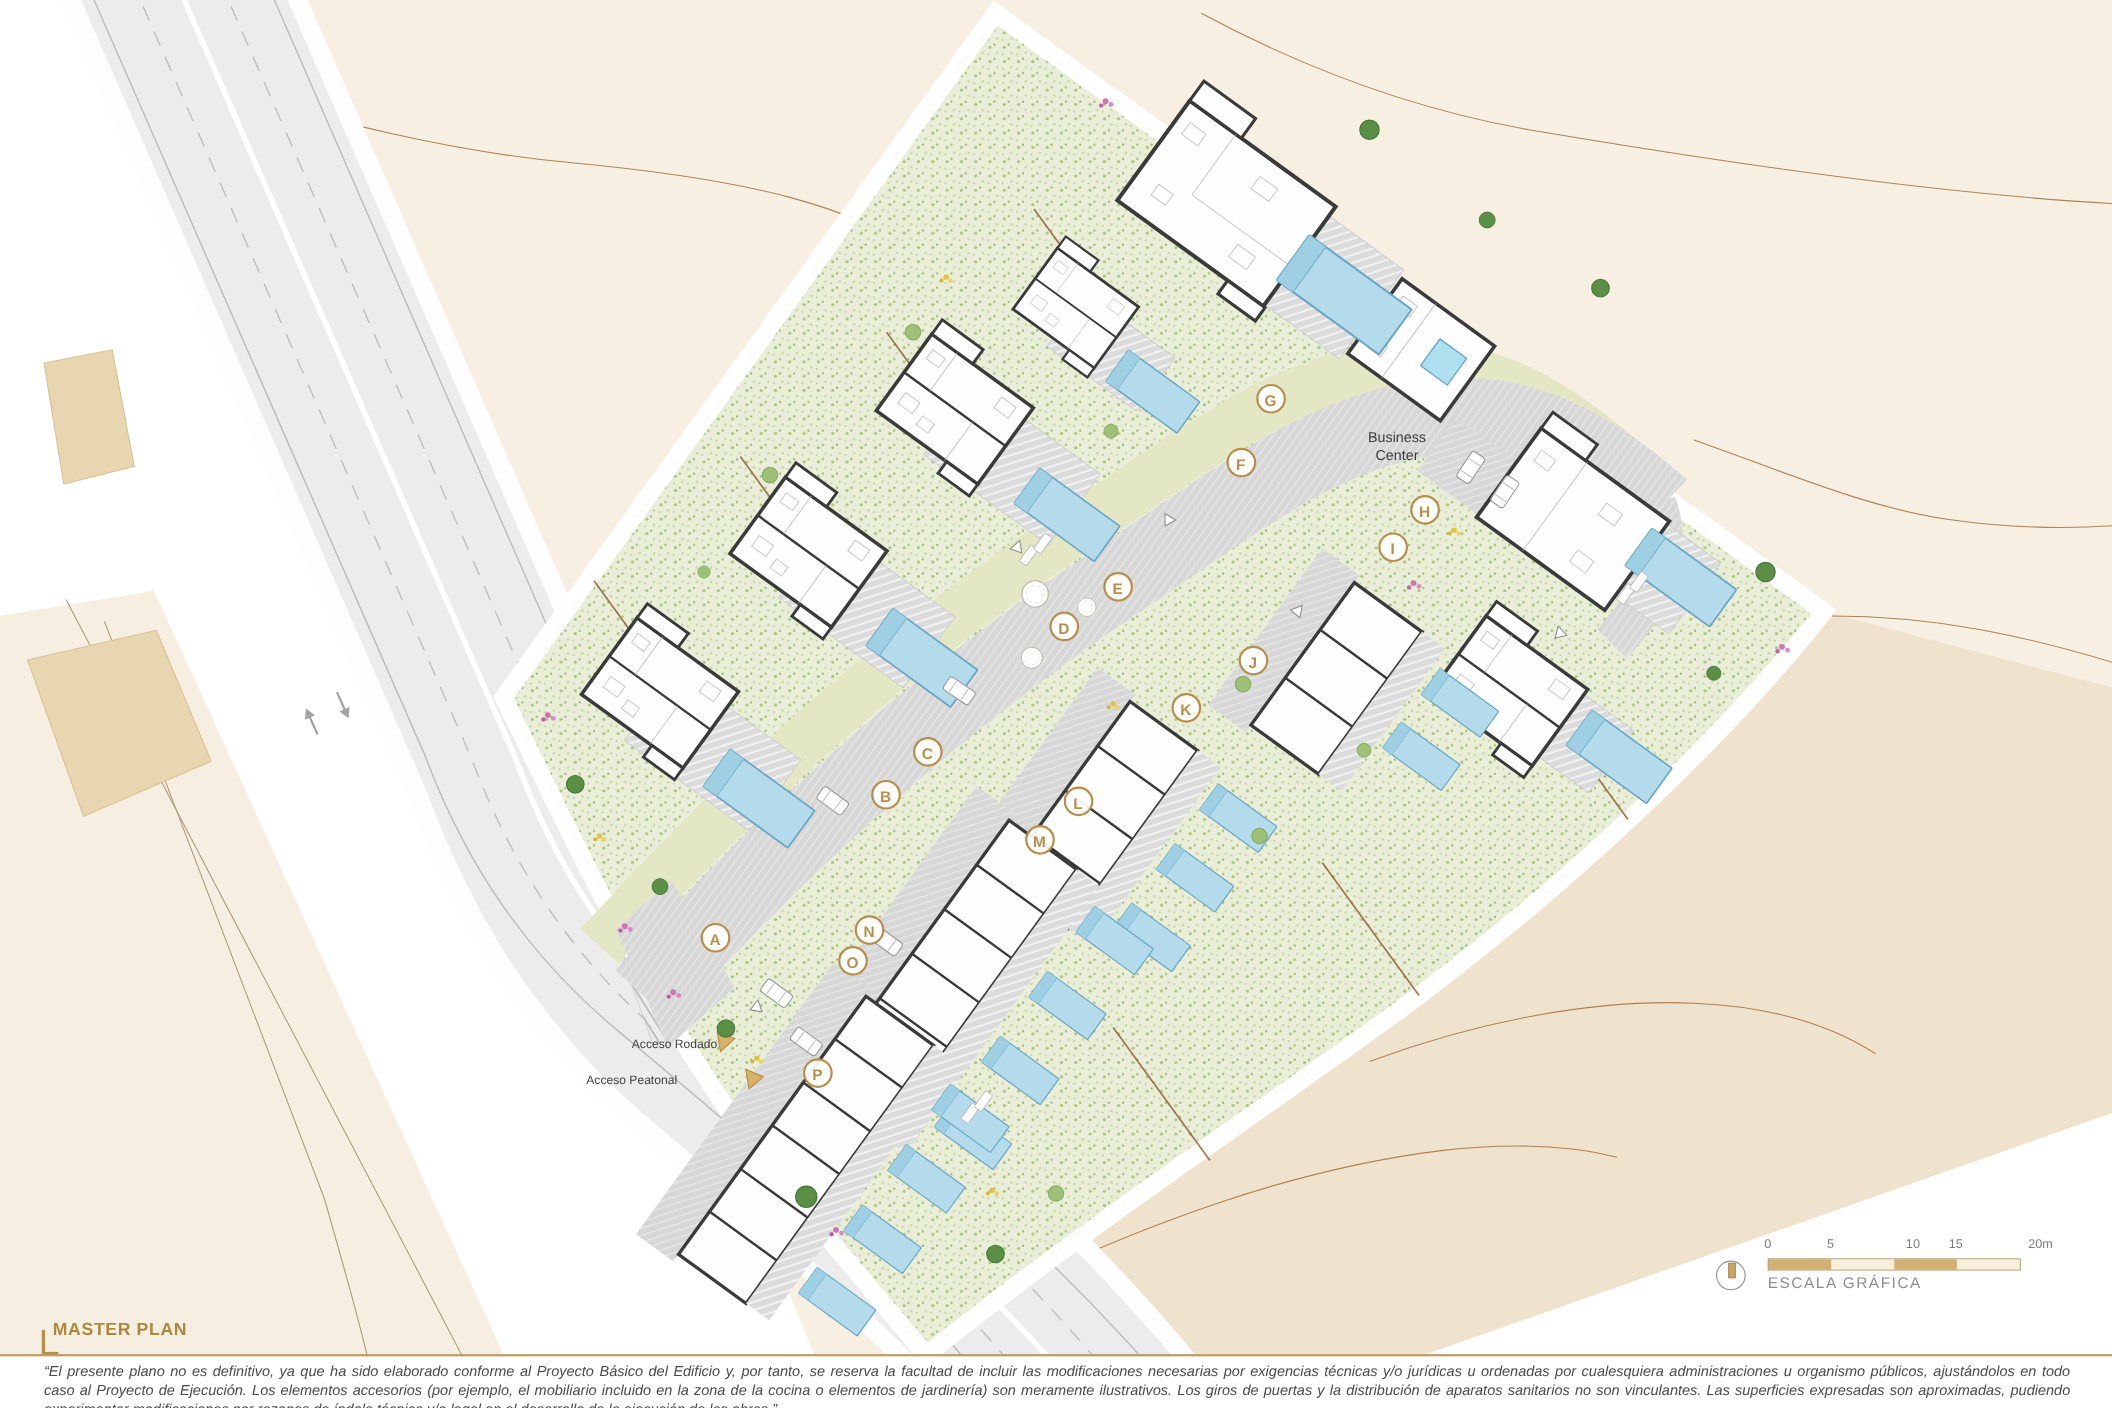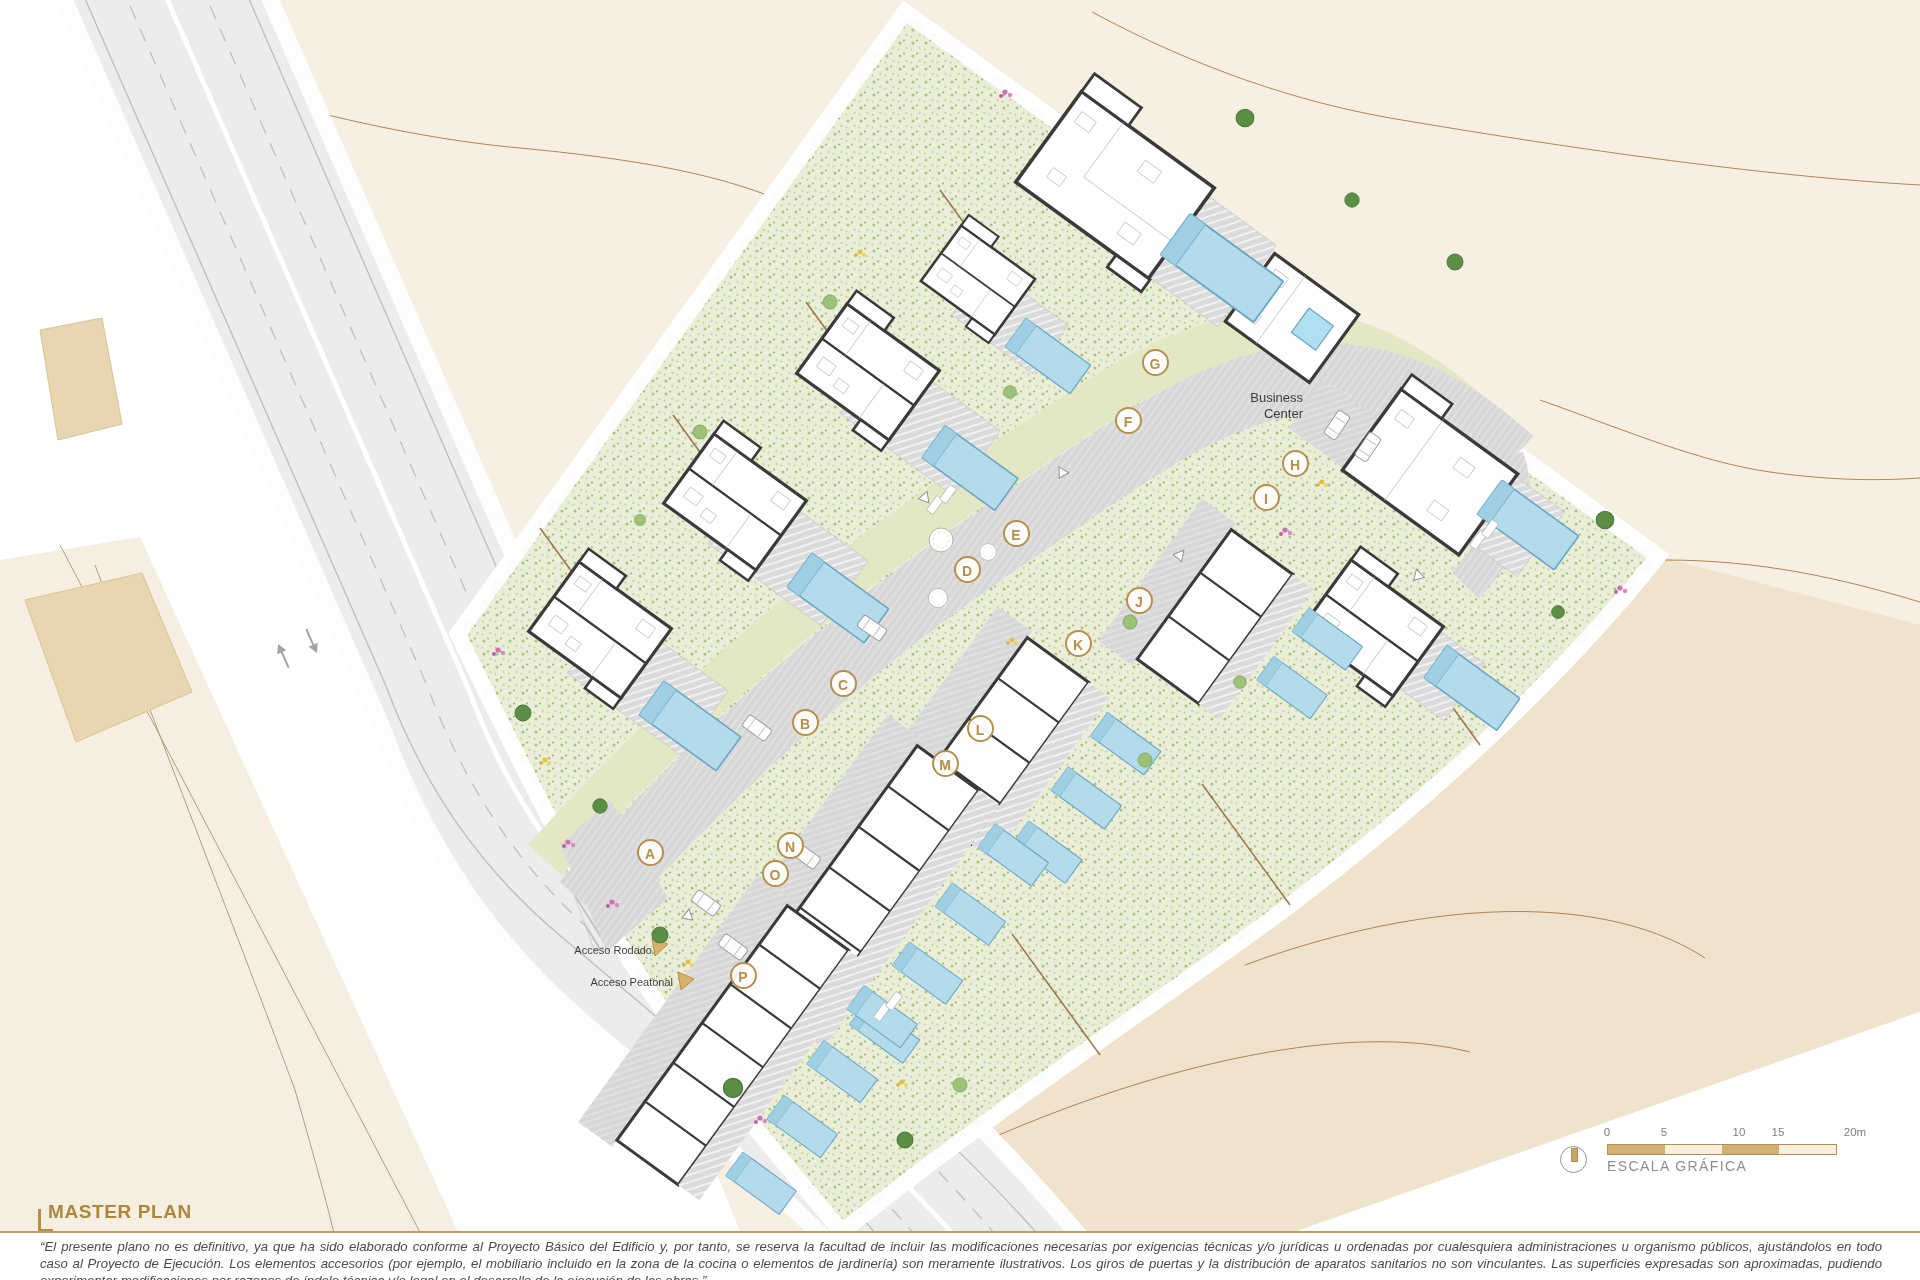--- a/index.html
+++ b/index.html
@@ -5,25 +5,25 @@
   html,body{margin:0;padding:0;background:#fff;}
   .page{position:relative;width:1920px;height:1280px;overflow:hidden;background:#fff;
         font-family:"Liberation Sans",sans-serif;}
   .page svg{position:absolute;left:0;top:0;}
   .overlay{position:absolute;left:0;top:0;width:1920px;height:1280px;pointer-events:none;}
   .marker{position:absolute;width:27px;height:27px;border-radius:50%;
           border:2px solid var(--gold,#b68f4c);background:rgba(255,255,255,.93);
           color:var(--gold,#b68f4c);font-weight:bold;font-size:14px;line-height:27px;
           text-align:center;box-sizing:border-box;}
   .plan-label{position:absolute;color:#3f3f3f;font-size:11px;line-height:14px;}
-  .bc-label{position:absolute;color:#3c3c3c;font-size:13px;line-height:15.5px;width:66px;text-align:right;}
+  .bc-label{position:absolute;color:#3c3c3c;font-size:13px;line-height:15.5px;width:66px;text-align:center;}
   .title-bracket{position:absolute;left:38px;top:1209px;width:15px;height:23px;
           border-left:3px solid #b4914a;border-bottom:3px solid #b4914a;box-sizing:border-box;}
   .page-title{position:absolute;left:48px;top:1201px;margin:0;color:#ab883e;
-          font-size:19px;font-weight:bold;letter-spacing:.6px;}
+          font-size:16px;font-weight:bold;letter-spacing:.6px;}
   .gold-rule{position:absolute;left:0;top:1231px;width:1920px;height:2px;background:#c39a62;}
   .disclaimer{position:absolute;left:40px;top:1239px;width:1842px;color:#4a4a4a;
           font-size:13.2px;font-style:italic;line-height:16.8px;}
   .disclaimer .just{text-align:justify;text-align-last:justify;}
   .scalebar{position:absolute;left:1560px;top:1124px;width:300px;height:60px;}
   .north-icon{position:absolute;left:0;top:22px;width:27px;height:27px;border:1.5px solid #8f8f8f;
           border-radius:50%;box-sizing:border-box;}
   .north-icon .bar{position:absolute;left:50%;top:1px;width:5px;height:12px;margin-left:-2.5px;background:#c9a367;}
   .tick{position:absolute;top:2px;transform:translateX(-50%);font-size:11.5px;color:#7d7d7d;}
   .bar{position:absolute;left:47px;top:20px;width:228px;height:9px;border:1px solid #b0905e;
@@ -356,21 +356,21 @@
           <use href="#flowerY" transform="translate(902,1082)"></use>
   </g>
 </g>
 
 <rect y="1233" width="1920" height="47" fill="#ffffff"></rect>
 </svg>
 
 <div class="overlay">
   <div class="bc-label" style="left:1237px;top:390px;">Business Center</div>
   <div class="plan-label" style="left:512px;top:943px;width:140px;text-align:right;">Acceso Rodado</div>
-  <div class="plan-label" style="left:533px;top:975px;width:140px;text-align:right;">Acceso Peatonal</div>
+  <div class="plan-label" style="left:533px;top:975px;width:140px;text-align:left;">Acceso Peatonal</div>
   <div id="markers">
         <div class="marker" style="left: 636.5px; top: 838.5px;">A</div>
         <div class="marker" style="left: 791.5px; top: 708.5px;">B</div>
         <div class="marker" style="left: 829.5px; top: 669.5px;">C</div>
         <div class="marker" style="left: 953.5px; top: 555.5px;">D</div>
         <div class="marker" style="left: 1002.5px; top: 519.5px;">E</div>
         <div class="marker" style="left: 1114.5px; top: 406.5px;">F</div>
         <div class="marker" style="left: 1141.5px; top: 348.5px;">G</div>
         <div class="marker" style="left: 1281.5px; top: 449.5px;">H</div>
         <div class="marker" style="left: 1252.5px; top: 483.5px;">I</div>

